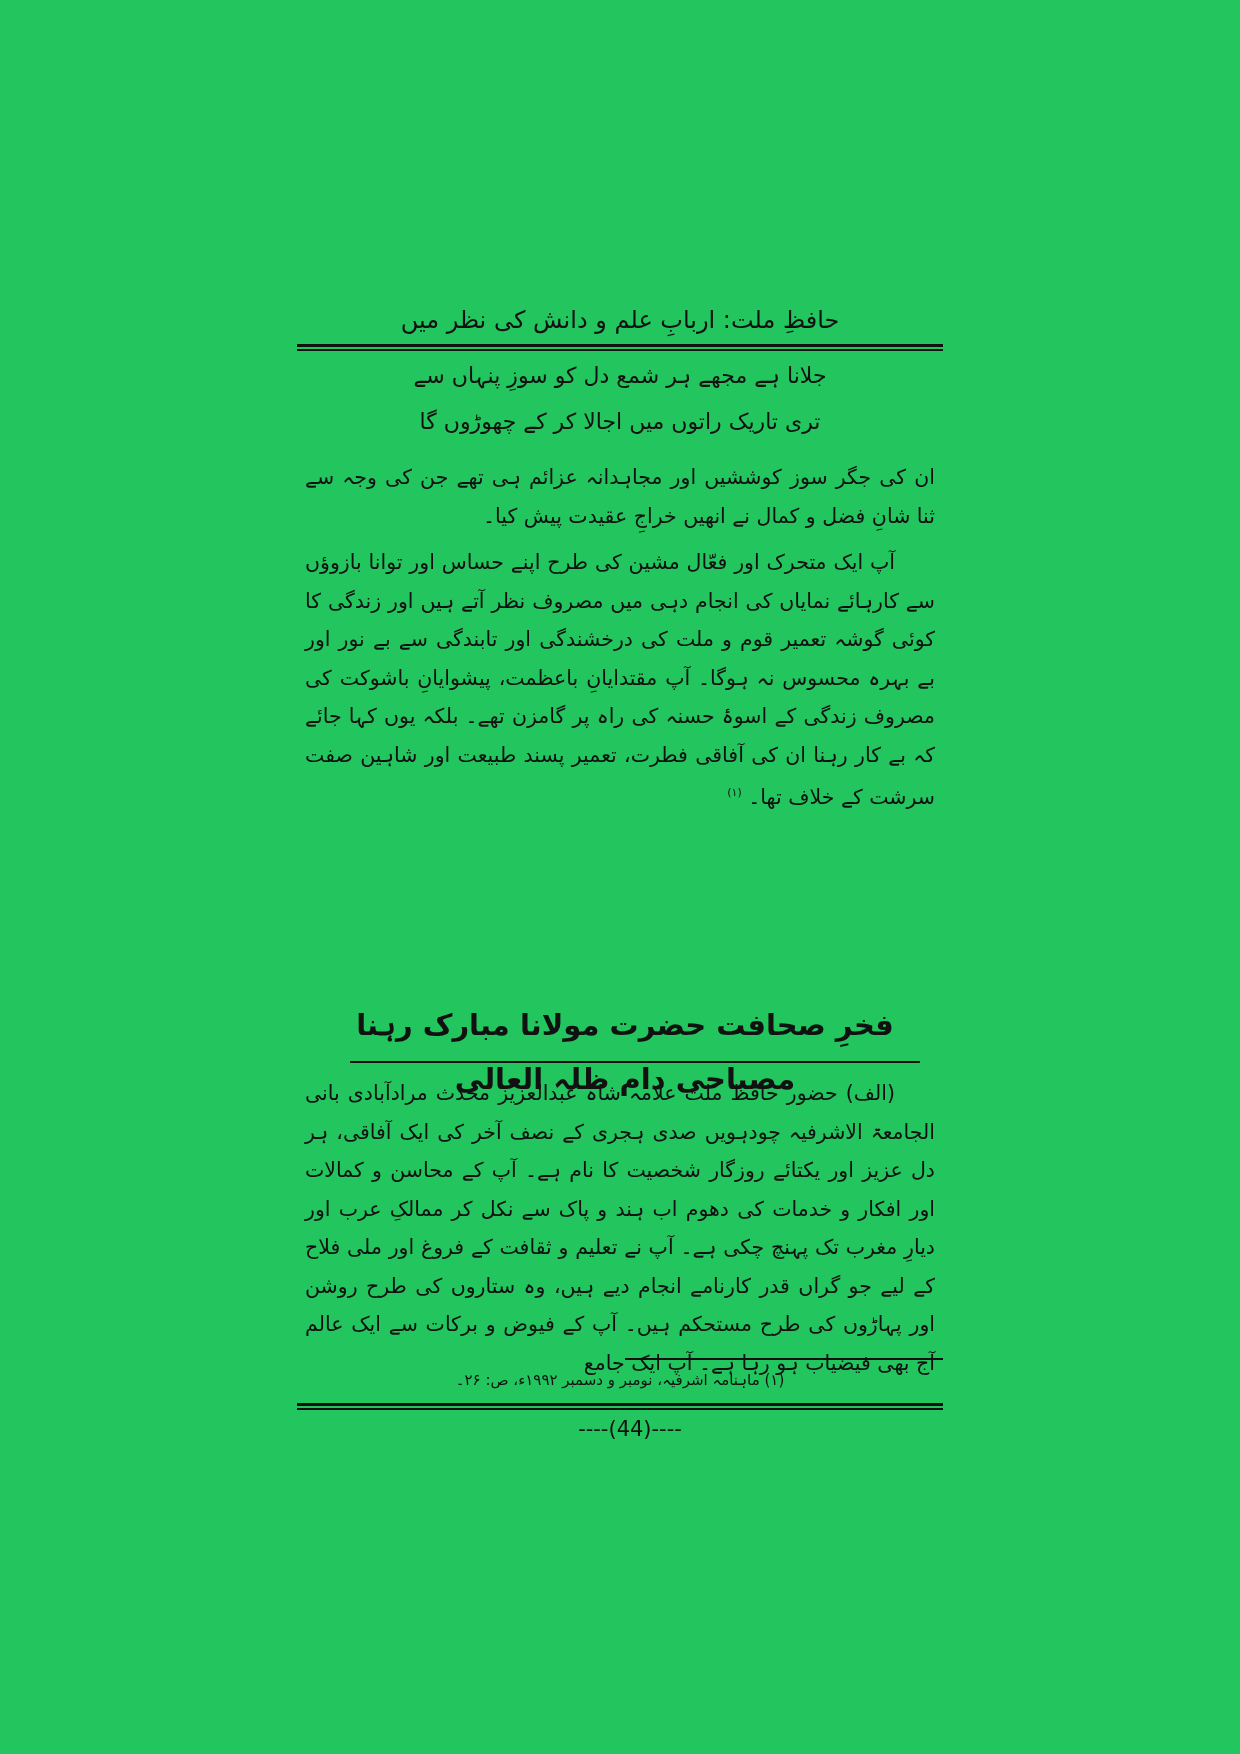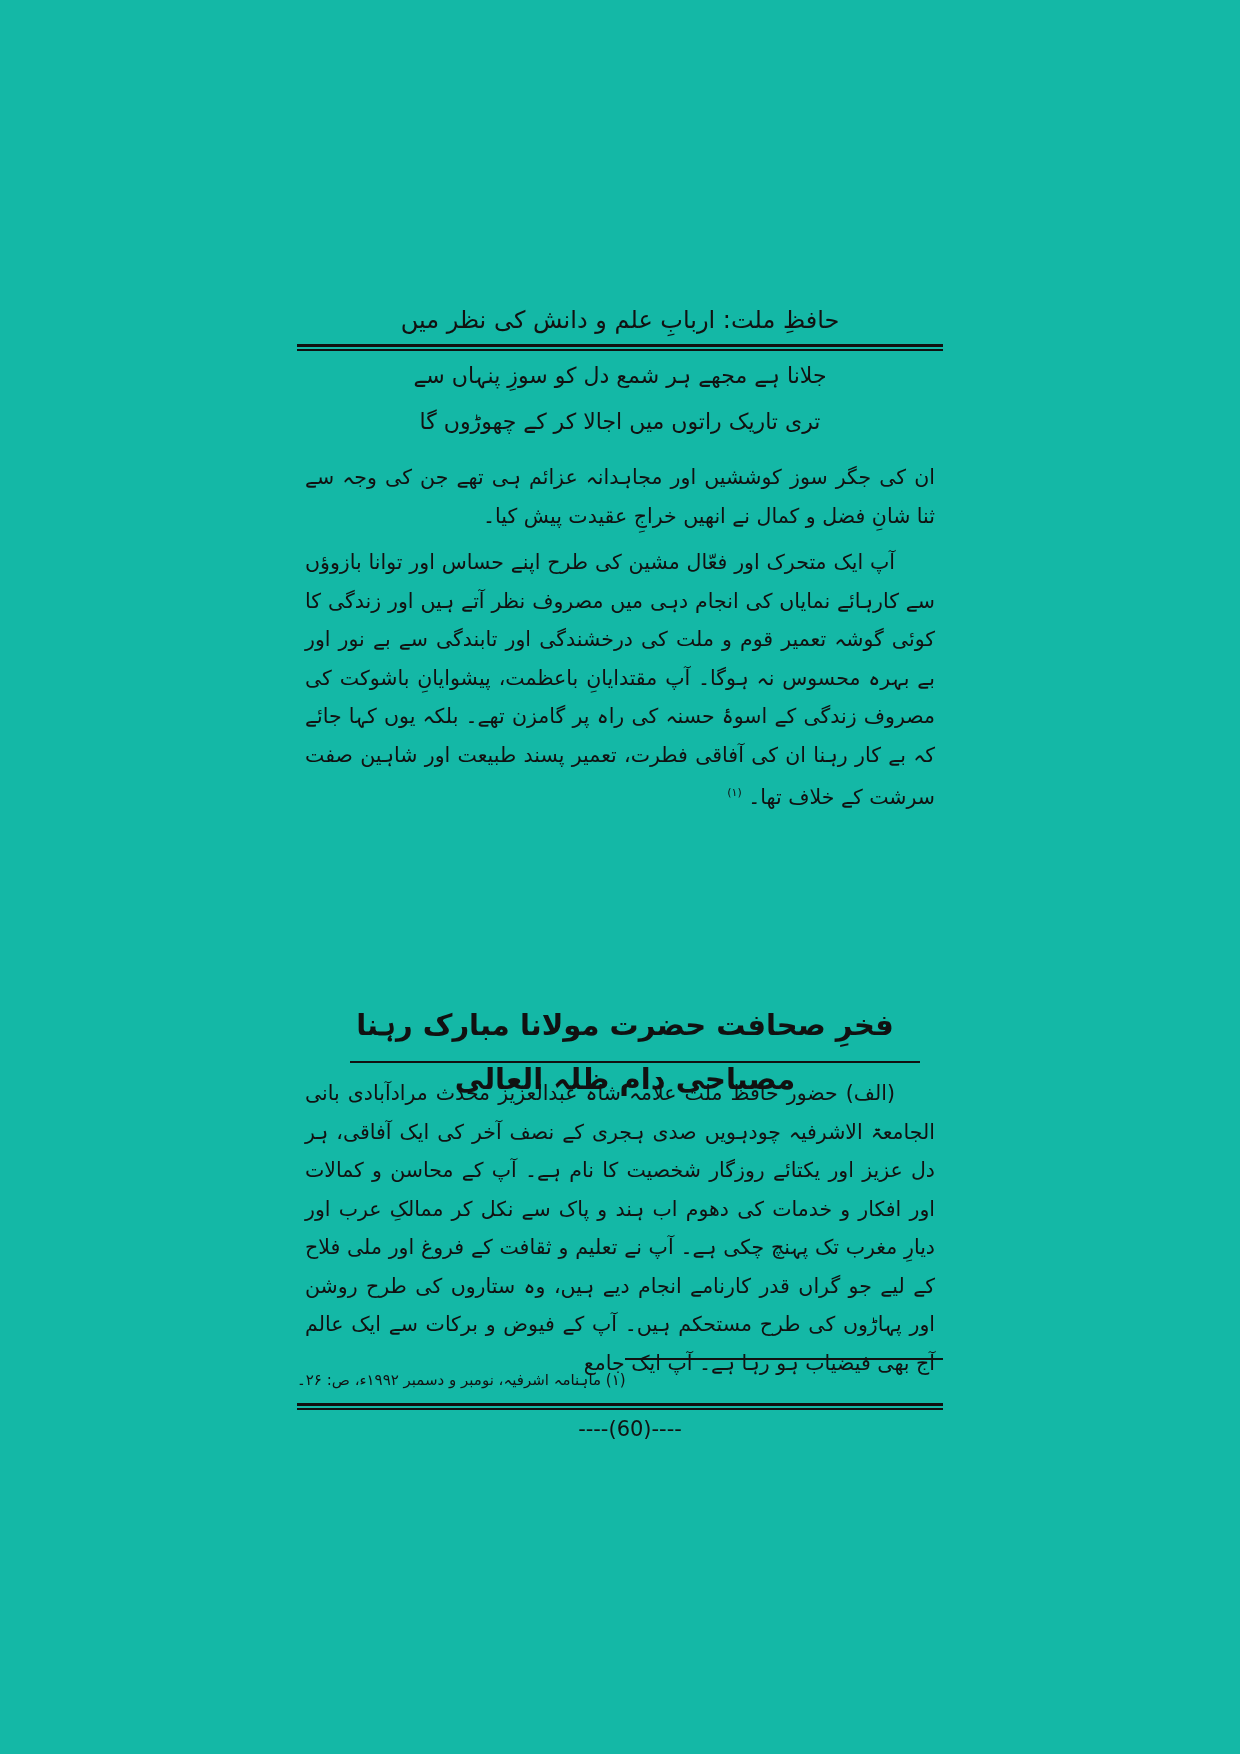--- a/index.html
+++ b/index.html
@@ -1,34 +1,34 @@
 <!DOCTYPE html>
 <html><head>
 <meta charset="utf-8">
 <style>
   html, body { margin: 0; padding: 0; background: #ffffff; }
   body { width: 1240px; height: 1754px; position: relative; overflow: hidden; }
-  .page { position: absolute; left: 0; top: 0; width: 1240px; height: 1754px; background: #14b8a6; }
+  .page { position: absolute; left: 0; top: 0; width: 1240px; height: 1754px; background: #22c55e; }
   .rtl { direction: rtl; unicode-bidi: embed; font-family: "DejaVu Sans", sans-serif; color: #111; }
   .header-title { position: absolute; left: 300px; width: 640px; top: 300px; text-align: center; font-size: 24px; line-height: 40px; }
   .double-rule { position: absolute; height: 7px; border-top: 3px solid #111; border-bottom: 2px solid #111; box-sizing: border-box; }
   .rule-top { left: 297px; width: 646px; top: 344px; }
   .verse { position: absolute; left: 300px; width: 640px; text-align: center; font-size: 22px; line-height: 36px; }
   .verse1 { top: 358px; }
   .verse2 { top: 404px; }
   .body { position: absolute; left: 297px; width: 646px; font-size: 20.5px; line-height: 38.5px; text-align: justify; text-align-last: right; }
   .body p { margin: 8px; }
   .indent { text-indent: 40px; }
   .block1 { top: 450px; }
   .quote-line { text-indent: 160px; }
   .section-heading { position: absolute; left: 330px; width: 590px; top: 998px; text-align: center; font-size: 29px; line-height: 54px; font-weight: bold; }
   .heading-rule { position: absolute; left: 350px; width: 570px; top: 1061px; height: 0; border-top: 2px solid #111; }
   .block2 { top: 1066px; }
   .footnote-rule { position: absolute; left: 625px; width: 318px; top: 1358px; height: 0; border-top: 2px solid #111; }
-  .footnote { position: absolute; left: 297px; width: 646px; top: 1368px; font-size: 15px; line-height: 24px; text-align: left; }
+  .footnote { position: absolute; left: 297px; width: 646px; top: 1368px; font-size: 15px; line-height: 24px; text-align: center; }
   .rule-bottom { left: 297px; width: 646px; top: 1403px; }
   .page-number { position: absolute; left: 530px; width: 200px; top: 1412px; text-align: center; font-family: "DejaVu Sans", sans-serif; font-size: 21px; line-height: 34px; color: #111; direction: ltr; }
   sup { font-size: 11px; vertical-align: super; }
 </style>
 </head>
 <body>
 
 <div class="page">
 
   <div class="header-title rtl">حافظِ ملت: اربابِ علم و دانش کی نظر میں</div>
@@ -46,15 +46,15 @@
   <div class="heading-rule"></div>
 
   <div class="body block2 rtl">
     <p class="indent">(الف) حضور حافظ ملت علامہ شاہ عبدالعزیز محدث مرادآبادی بانی الجامعۃ الاشرفیہ چودہویں صدی ہجری کے نصف آخر کی ایک آفاقی، ہر دل عزیز اور یکتائے روزگار شخصیت کا نام ہے۔ آپ کے محاسن و کمالات اور افکار و خدمات کی دھوم اب ہند و پاک سے نکل کر ممالکِ عرب اور دیارِ مغرب تک پہنچ چکی ہے۔ آپ نے تعلیم و ثقافت کے فروغ اور ملی فلاح کے لیے جو گراں قدر کارنامے انجام دیے ہیں، وہ ستاروں کی طرح روشن اور پہاڑوں کی طرح مستحکم ہیں۔ آپ کے فیوض و برکات سے ایک عالم آج بھی فیضیاب ہو رہا ہے۔ آپ ایک جامع</p>
   </div>
 
   <div class="footnote-rule"></div>
   <div class="footnote rtl">(۱) ماہنامہ اشرفیہ، نومبر و دسمبر ۱۹۹۲ء، ص: ۲۶۔</div>
 
   <div class="double-rule rule-bottom"></div>
-  <div class="page-number">----(60)----</div>
+  <div class="page-number">----(44)----</div>
 
 </div>
 
 </body></html>

